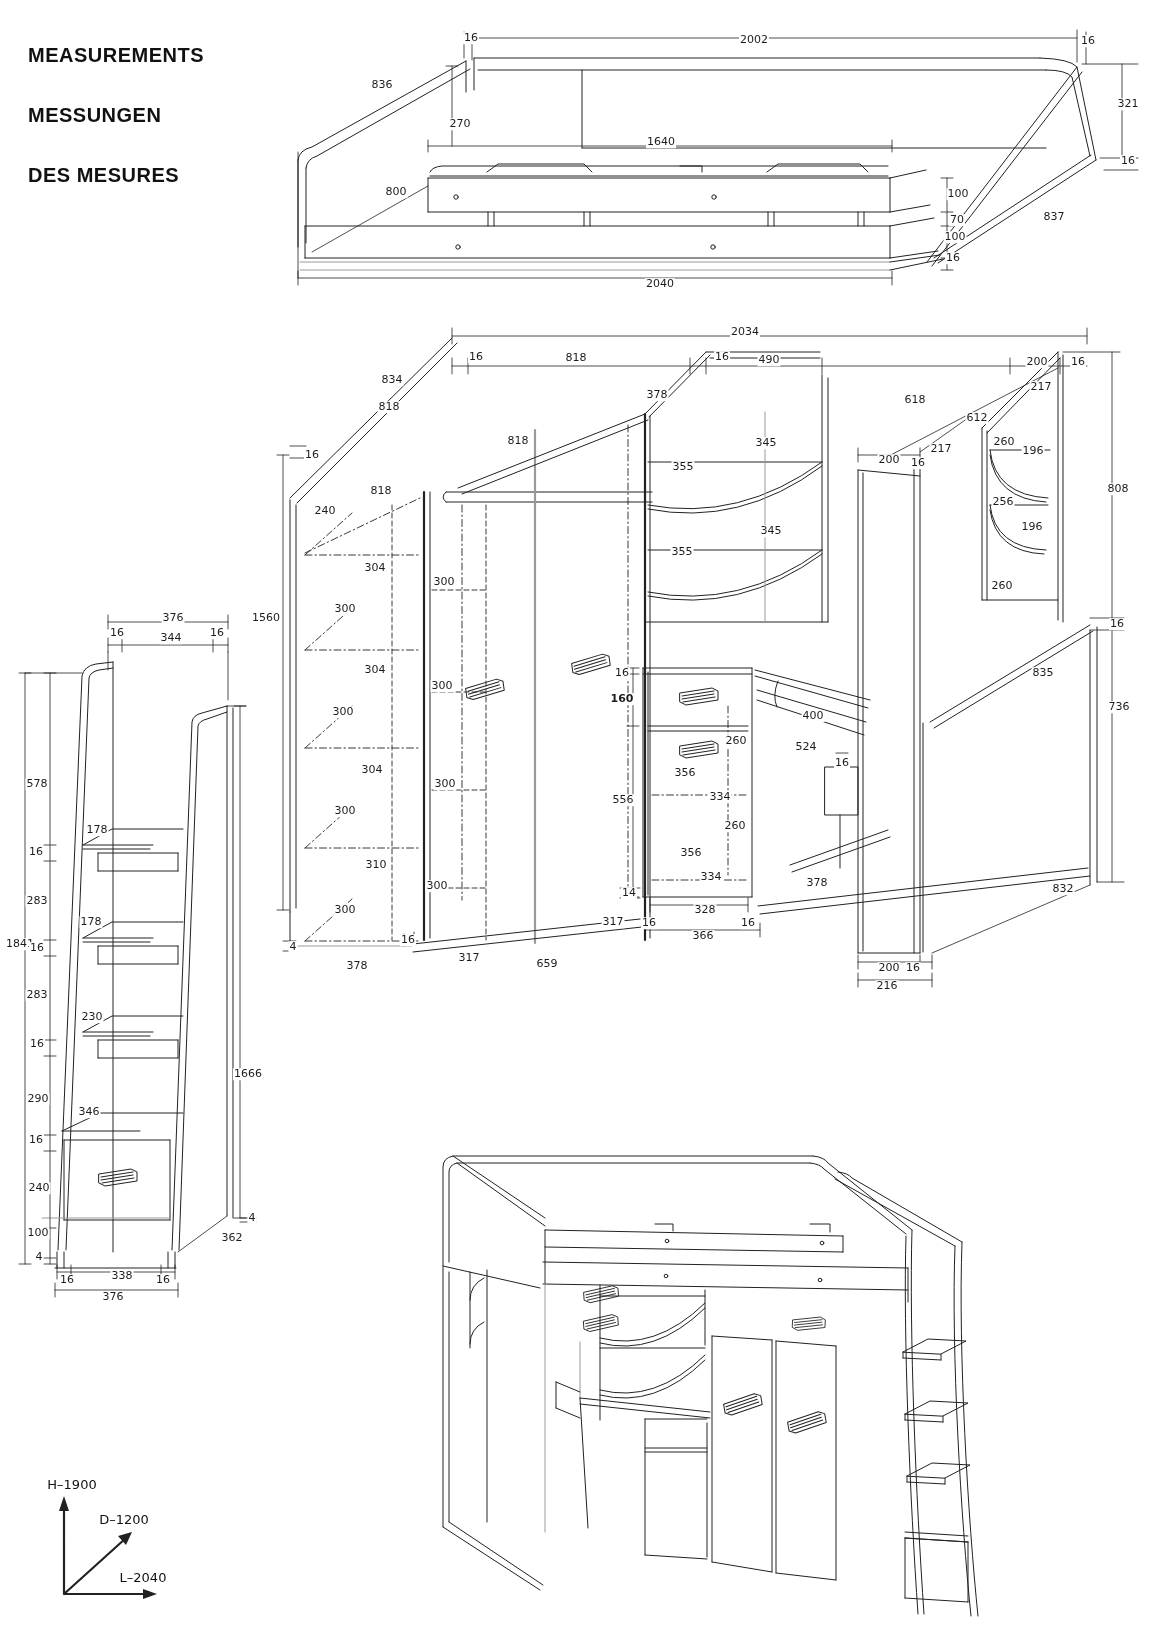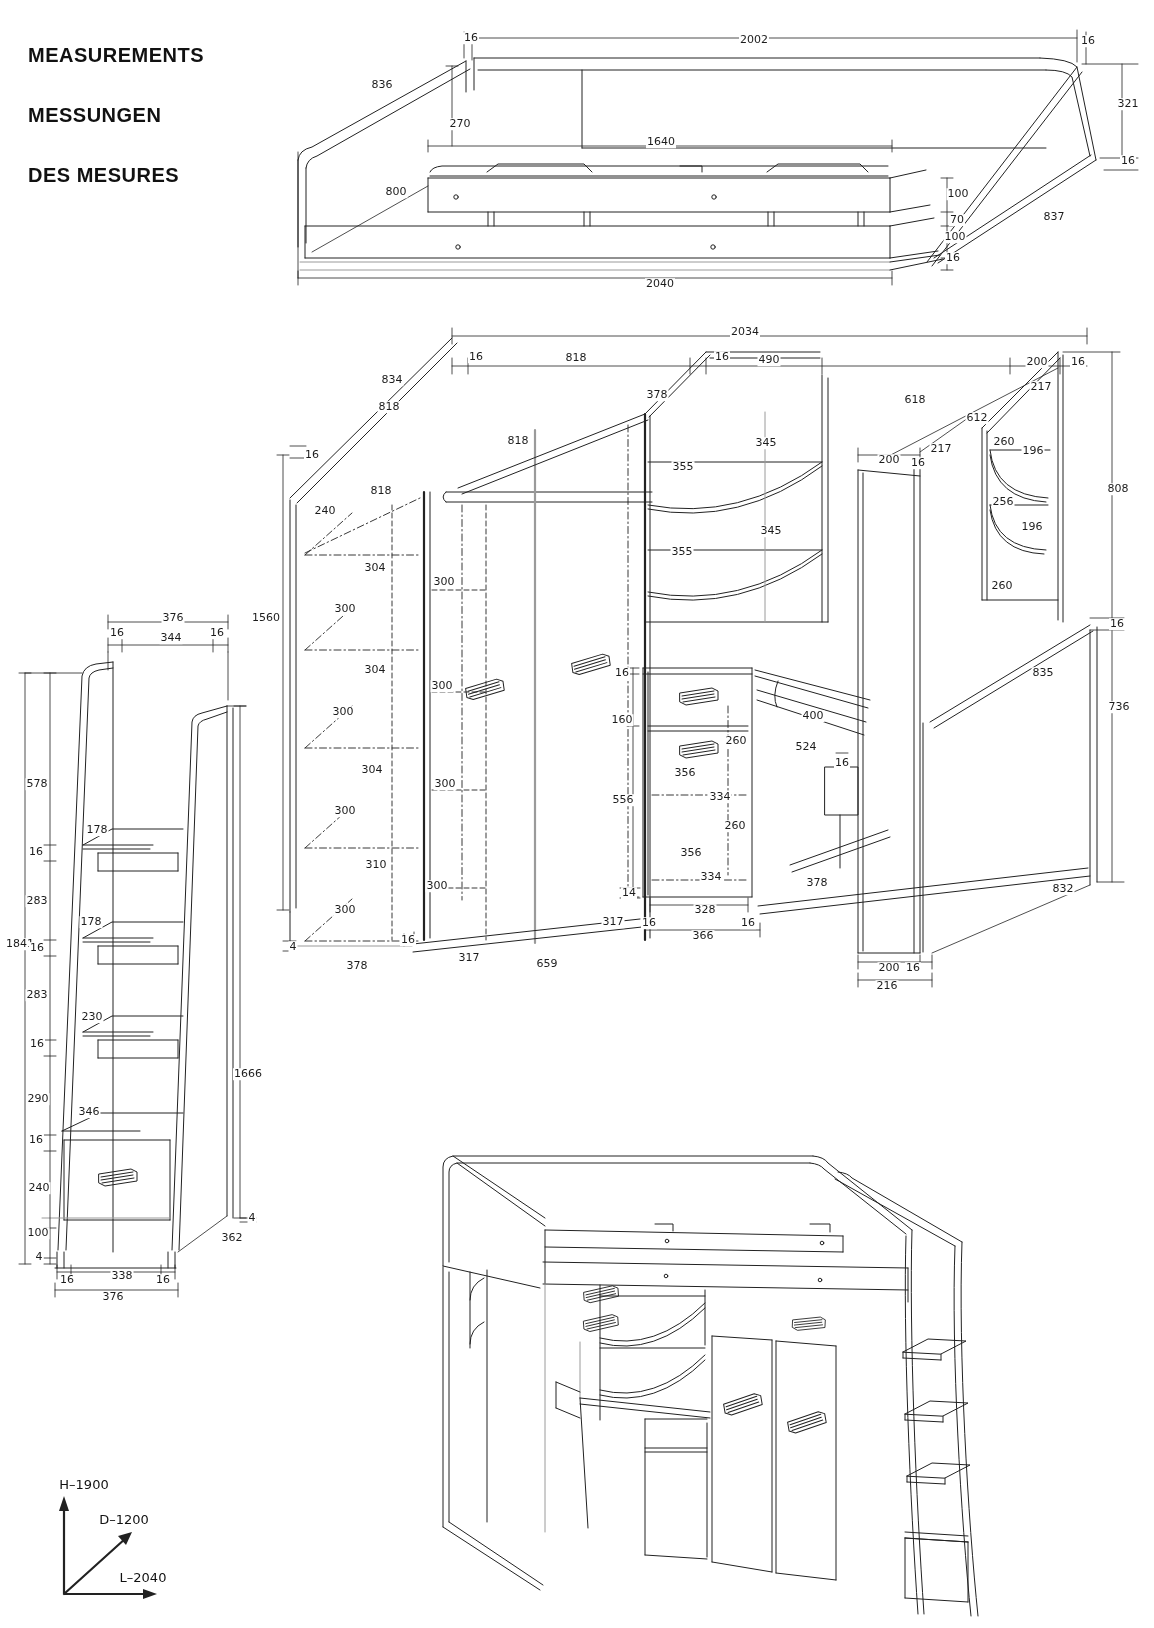--- a/index.html
+++ b/index.html
@@ -15,21 +15,21 @@
   .linework .fillb{fill:#222222;stroke:none;}
   .labels-layer{position:absolute;left:0;top:0;width:100%;height:100%;}
   .dim-label{position:absolute;transform:translate(-50%,-50%);
              font:11px "DejaVu Sans","Liberation Sans",sans-serif;color:#1c1c1c;
              background:#ffffff;padding:0 1px;line-height:1.05;white-space:nowrap;}
   .title-block{position:absolute;left:28px;top:44px;}
   .title-line{display:block;font:bold 20px "Liberation Sans",sans-serif;color:#111;
               letter-spacing:.5px;margin-bottom:37px;white-space:nowrap;}
   .axis-label{position:absolute;transform:translate(-50%,-50%);
               font:13px "DejaVu Sans","Liberation Sans",sans-serif;color:#111;white-space:nowrap;}
-  .axis-h{left:72px;top:1484px;margin-left:12px;}
+  .axis-h{left:72px;top:1484px;}
   .axis-d{left:124px;top:1519px;}
   .axis-l{left:143px;top:1577px;}
 </style>
 </head>
 <body>
 
 <div class="canvas">
 
   <svg class="linework" width="1154" height="1628" viewBox="0 0 1154 1628">
     <defs>
@@ -266,21 +266,21 @@
       <span class="dim-label" style="left: 375px; top: 670px;">304</span>
       <span class="dim-label" style="left: 442px; top: 686px;">300</span>
       <span class="dim-label" style="left: 343px; top: 712px;">300</span>
       <span class="dim-label" style="left: 372px; top: 770px;">304</span>
       <span class="dim-label" style="left: 445px; top: 784px;">300</span>
       <span class="dim-label" style="left: 345px; top: 811px;">300</span>
       <span class="dim-label" style="left: 376px; top: 865px;">310</span>
       <span class="dim-label" style="left: 437px; top: 886px;">300</span>
       <span class="dim-label" style="left: 345px; top: 910px;">300</span>
       <span class="dim-label" style="left: 622px; top: 673px;">16</span>
-      <span class="dim-label" style="left: 622px; top: 720px;">160</span>
+      <span class="dim-label" style="left: 622px; top: 699px; font-weight: bold;">160</span>
       <span class="dim-label" style="left: 623px; top: 800px;">556</span>
       <span class="dim-label" style="left: 736px; top: 741px;">260</span>
       <span class="dim-label" style="left: 685px; top: 773px;">356</span>
       <span class="dim-label" style="left: 720px; top: 797px;">334</span>
       <span class="dim-label" style="left: 735px; top: 826px;">260</span>
       <span class="dim-label" style="left: 691px; top: 853px;">356</span>
       <span class="dim-label" style="left: 711px; top: 877px;">334</span>
       <span class="dim-label" style="left: 813px; top: 716px;">400</span>
       <span class="dim-label" style="left: 806px; top: 747px;">524</span>
       <span class="dim-label" style="left: 842px; top: 763px;">16</span>

